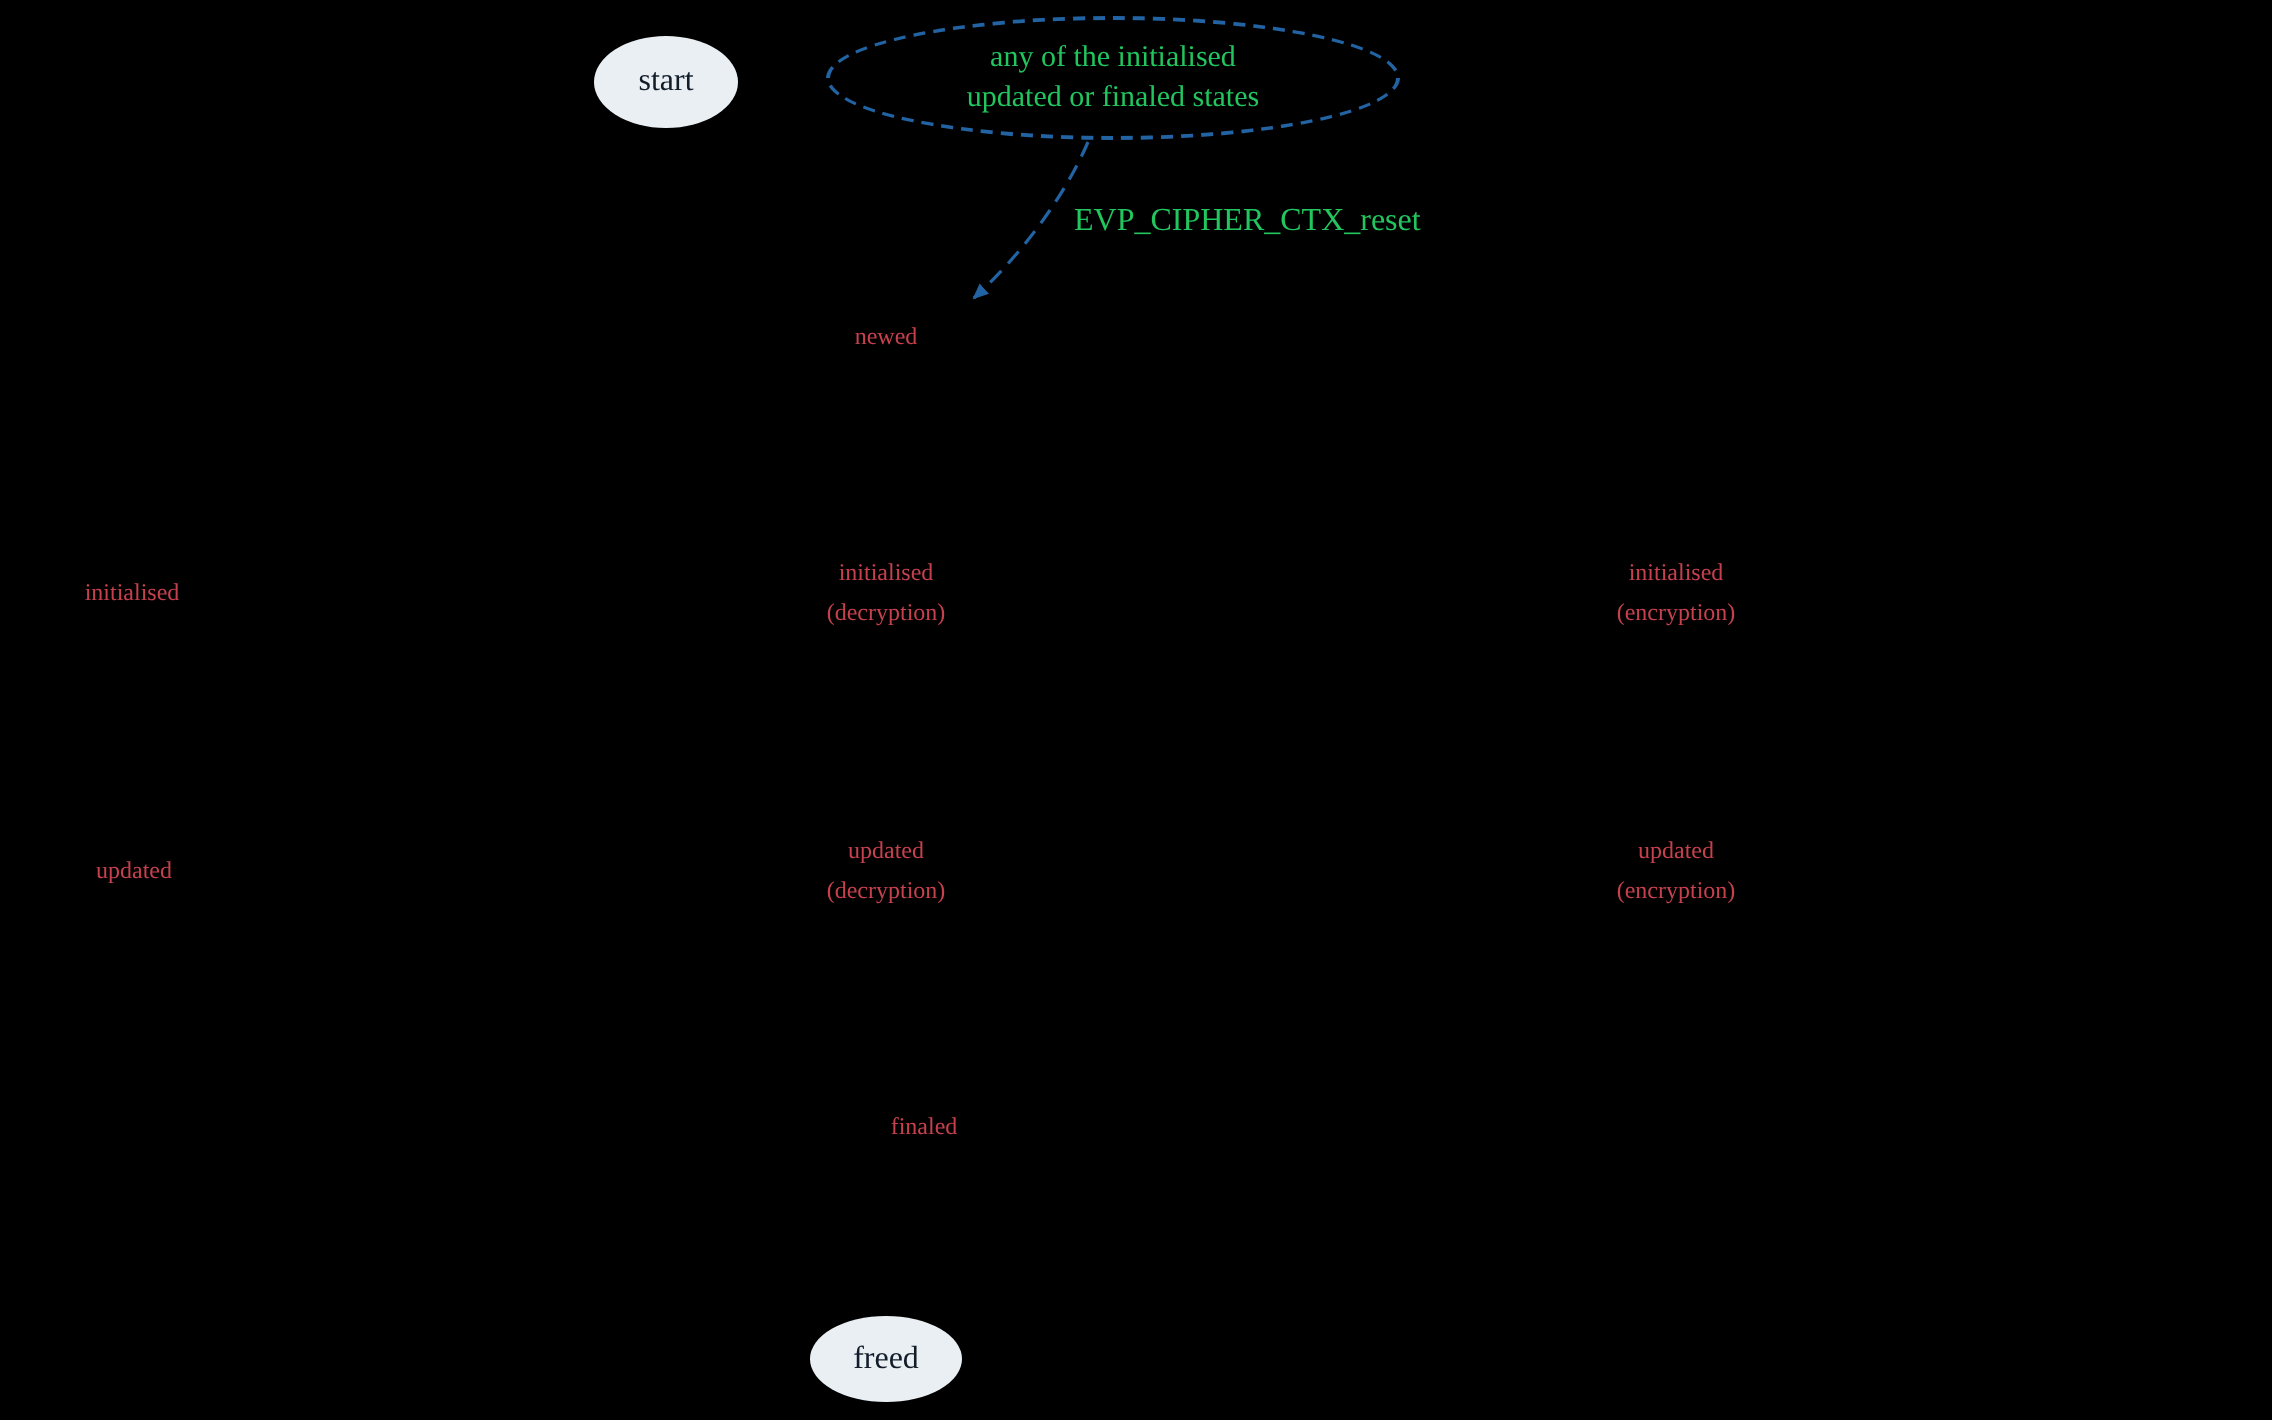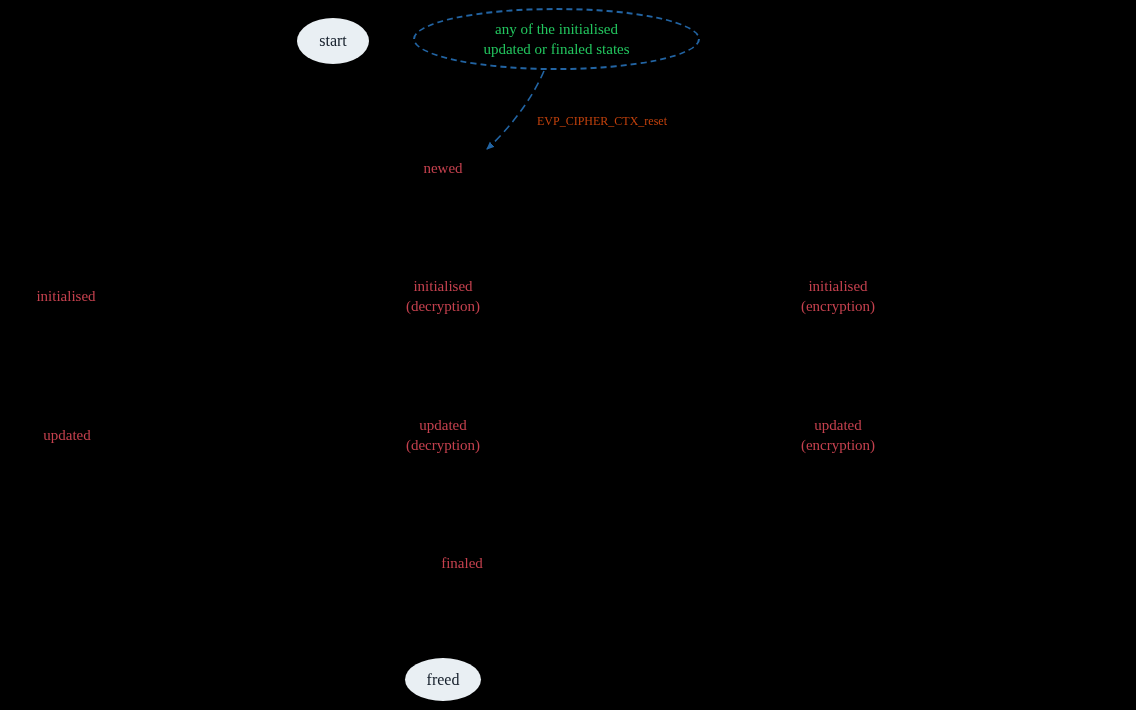--- a/index.html
+++ b/index.html
@@ -42,32 +42,31 @@
     background: transparent;
     border: 2px dashed #2264a3;
     color: #22c55e;
     font-size: 15px;
     line-height: 20px;
   }
   .state {
     position: absolute;
     transform: translate(-50%, -50%);
     color: #c5414e;
-    font-size: 15px;
+    font-size: 12px;
     line-height: 20px;
     text-align: center;
     white-space: nowrap;
   }
   .state span { display: block; }
   .edge-label {
     position: absolute;
-    color: #c2410c;
-    font-size: 12px;
+    color: #22c55e;
+    font-size: 16px;
     white-space: nowrap;
-    margin-top: 12px;
   }
 </style>
 </head>
 <body>
 
 <div class="canvas">
 
   <svg class="edges" viewBox="0 0 1136 710">
     <defs>
       <marker id="arrow-blue" markerWidth="9" markerHeight="8" refX="7" refY="3.5" orient="auto" markerUnits="userSpaceOnUse">

